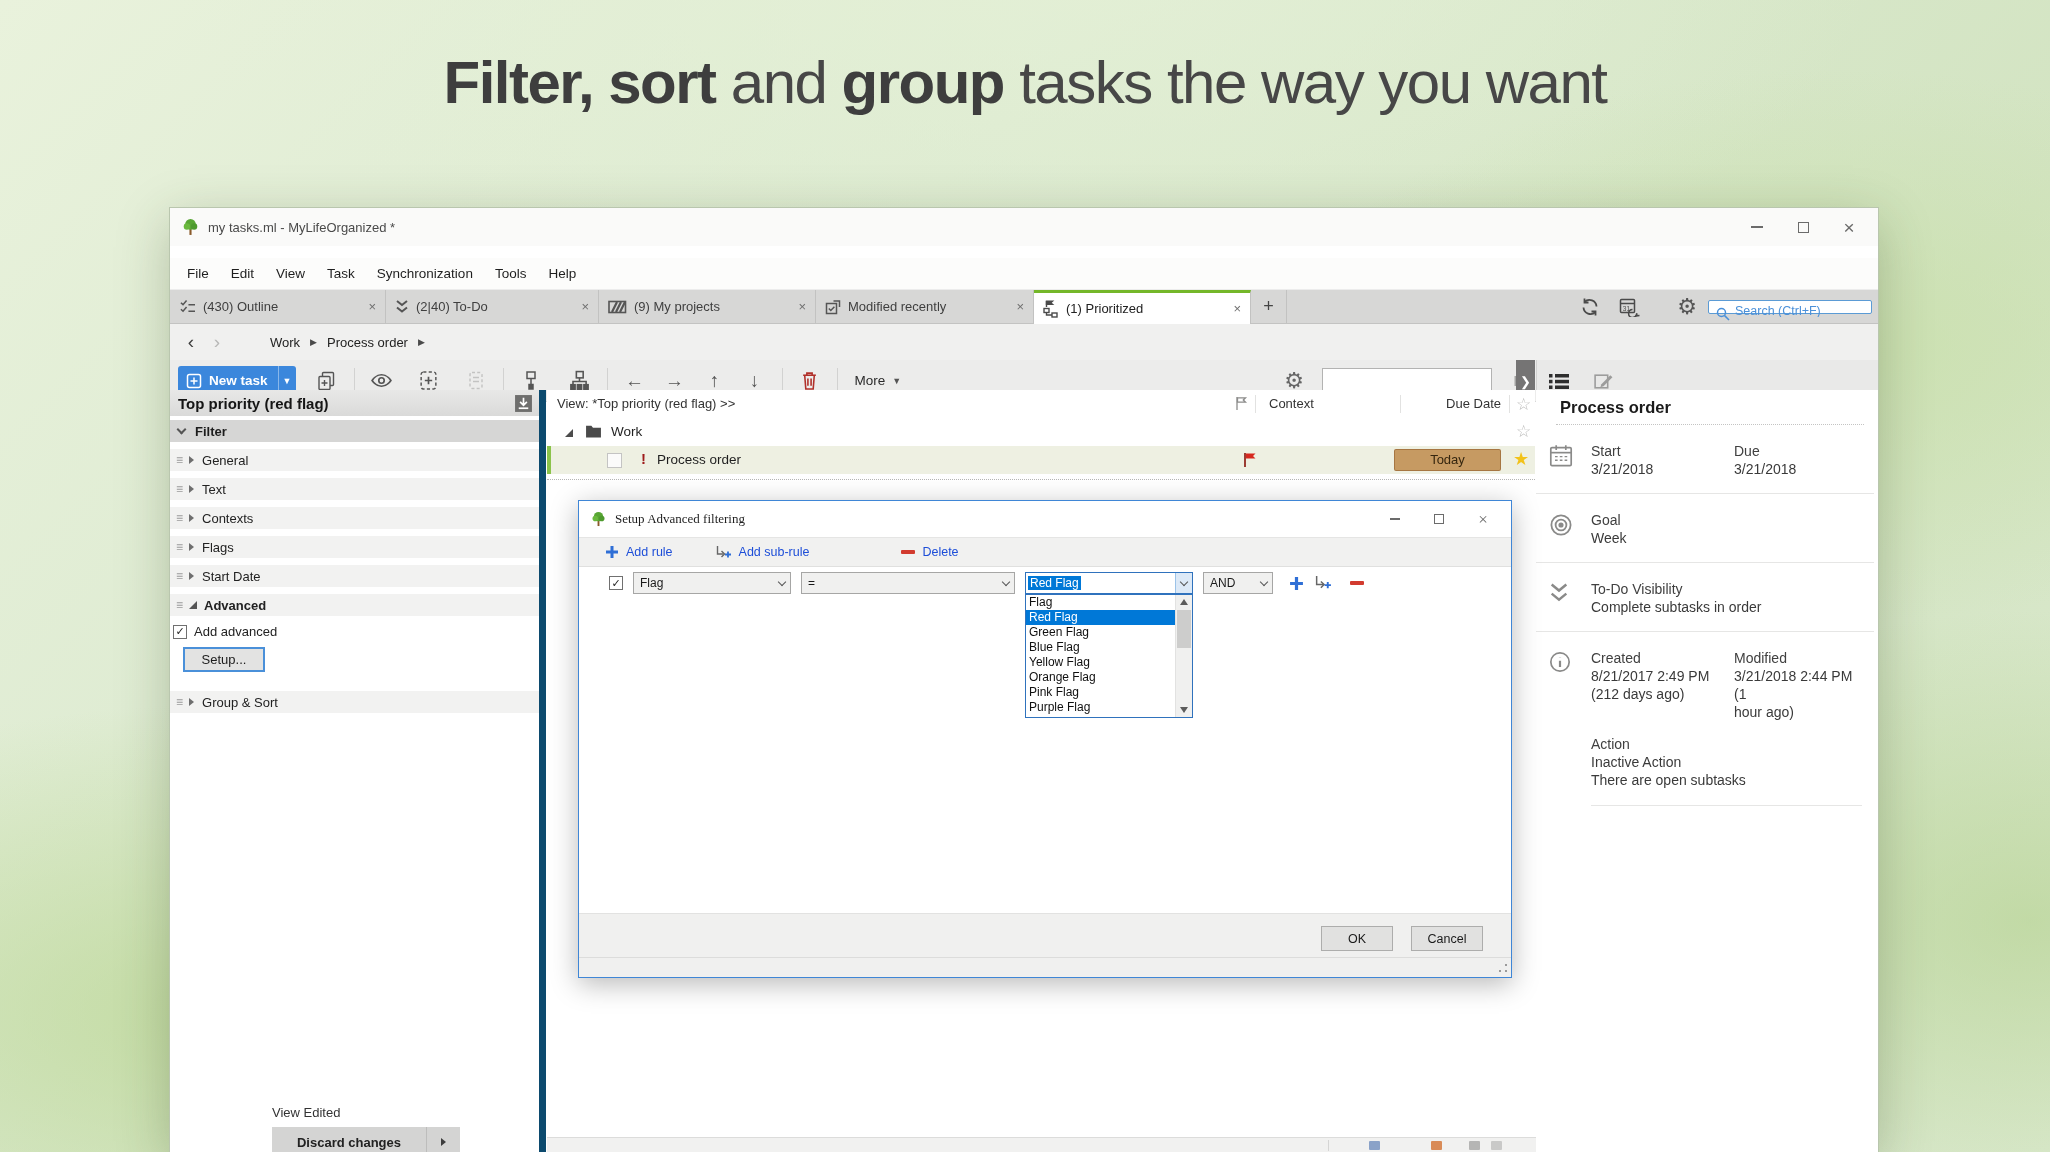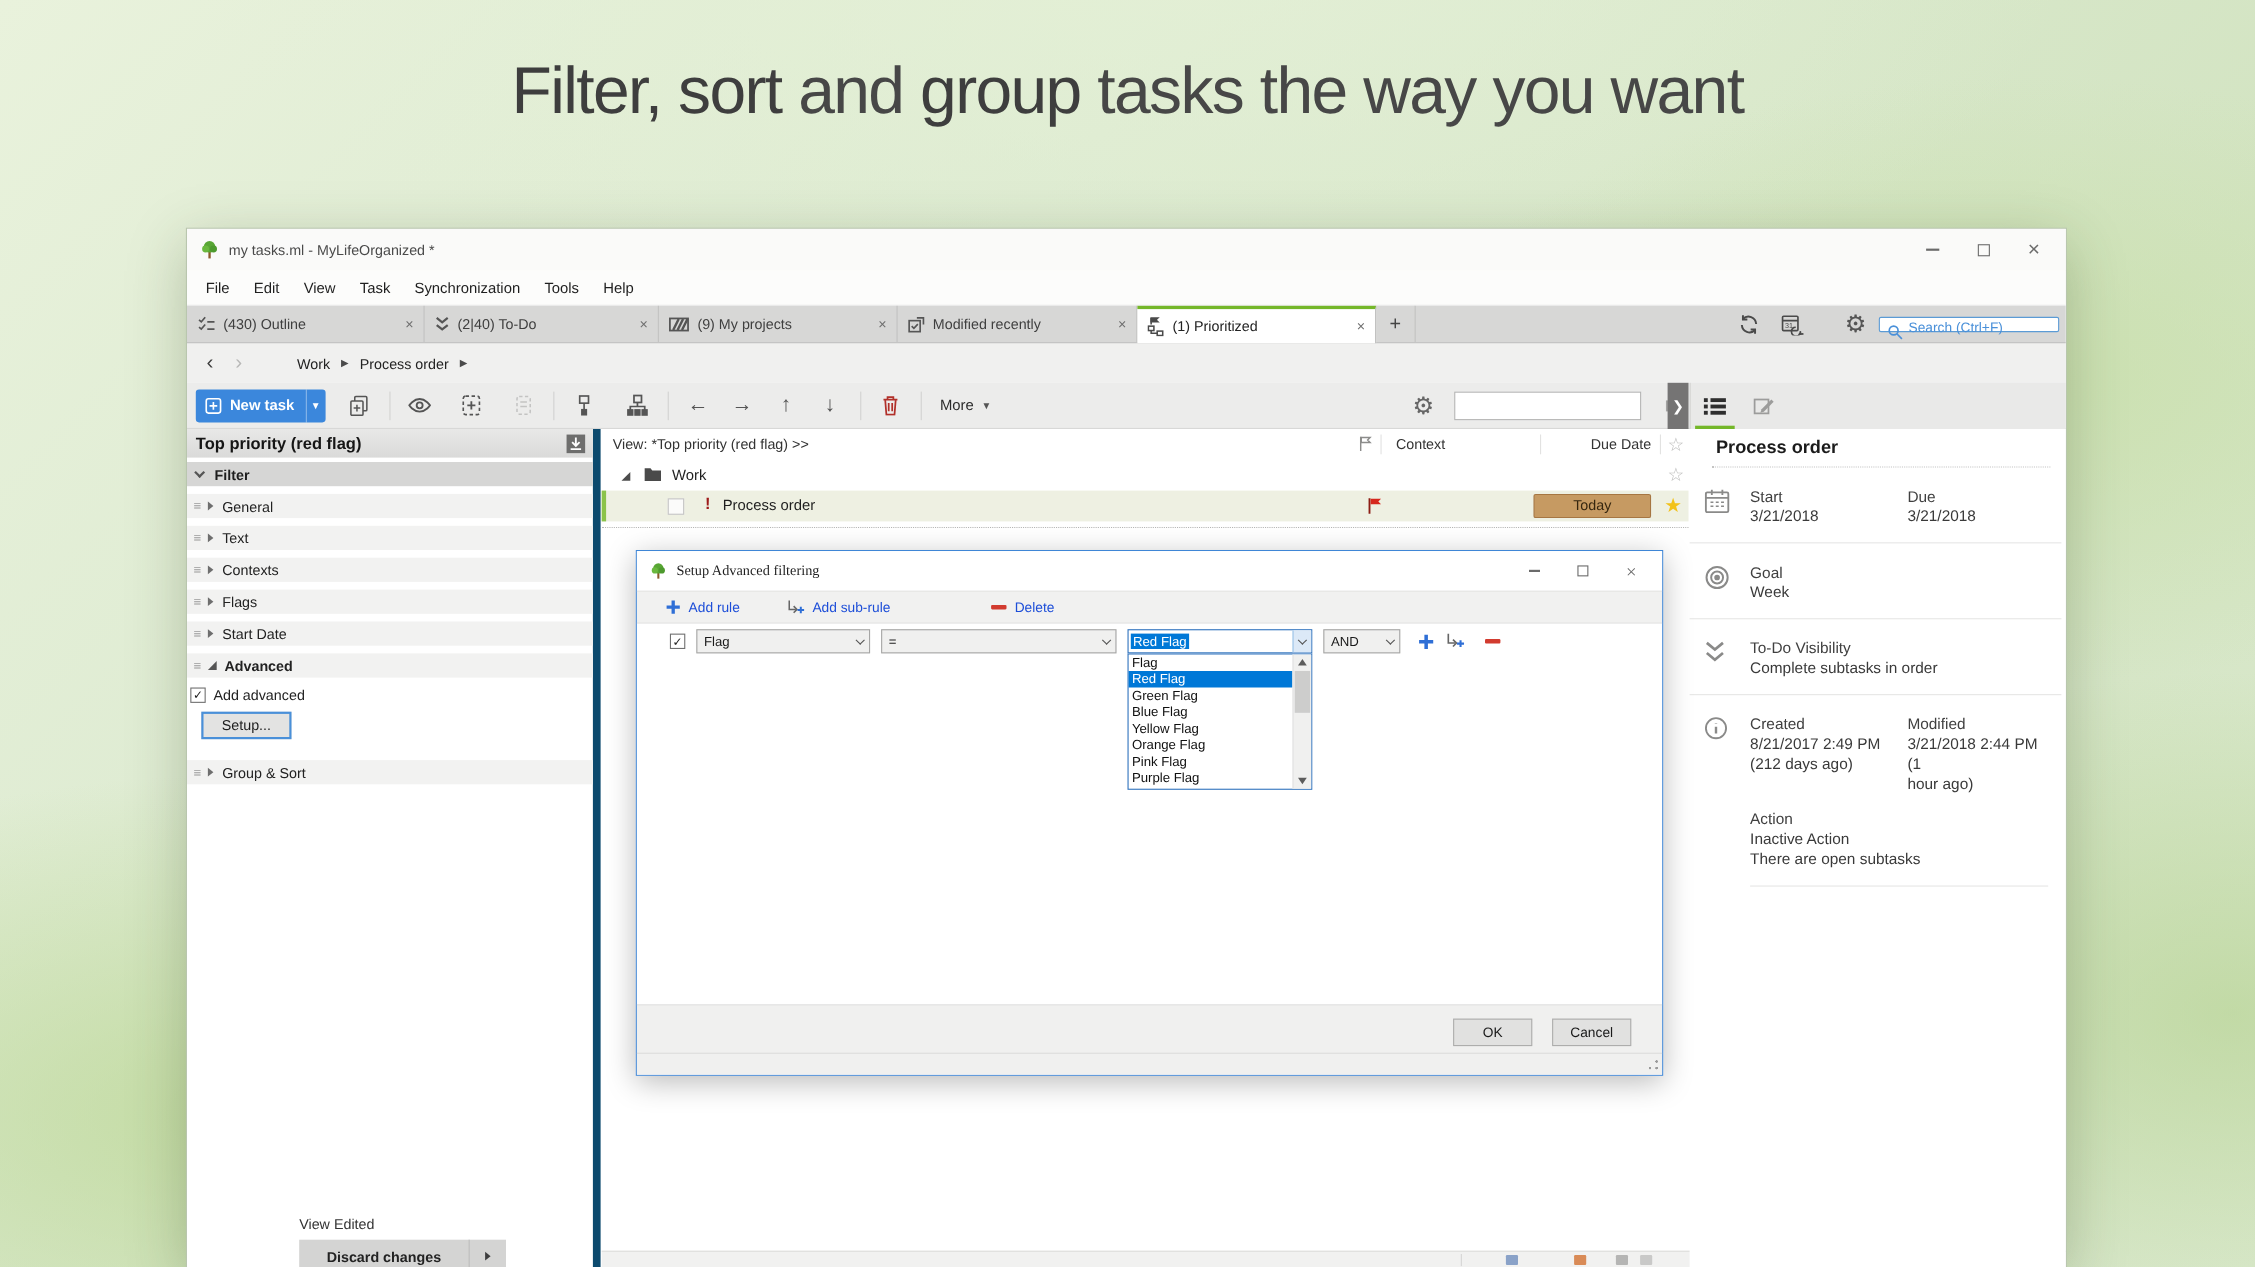--- a/index.html
+++ b/index.html
@@ -6,35 +6,35 @@
   html,body { width:2050px; height:1152px; overflow:hidden; font-family:"Liberation Sans", sans-serif; }
   body {
     background:
       radial-gradient(ellipse 55% 45% at 12% 88%, rgba(186,214,146,.75) 0%, rgba(186,214,146,0) 60%),
       radial-gradient(ellipse 45% 40% at 90% 30%, rgba(200,223,169,.7) 0%, rgba(200,223,169,0) 60%),
       radial-gradient(ellipse 60% 50% at 50% -5%, rgba(228,240,214,.9) 0%, rgba(228,240,214,0) 70%),
       radial-gradient(ellipse 40% 45% at 99% 80%, rgba(178,208,140,.6) 0%, rgba(178,208,140,0) 60%),
       linear-gradient(135deg, #e9f2dc 0%, #dcead0 35%, #d3e4c2 70%, #dcead0 100%);
   }
   .hero { position:absolute; top:48px; left:0; right:0; text-align:center; font-size:60px; color:#3e3e3e; letter-spacing:-1.5px; }
-  .hero b { font-weight:400; }
+  .hero b { font-weight:700; }
   .hero span.lt { font-weight:400; color:#474747; }
 
   
   .window { position:absolute; left:170px; top:208px; width:1708px; height:944px; background:#fff;
             box-shadow:0 0 0 1px #b9c6ae, 0 14px 50px rgba(50,70,30,.28); overflow:hidden; }
   .titlebar { height:38px; display:flex; align-items:center; background:#fafaf9; padding-left:12px; }
   .titlebar .title { font-size:13px; color:#4a4a4a; margin-left:9px; }
   .wctrl { position:absolute; right:6px; top:0; height:38px; display:flex; }
   .wbtn { width:46px; height:38px; display:flex; align-items:center; justify-content:center; }
   .glyph-min { width:12px; height:2px; background:#6b6b6b; }
   .glyph-max { width:11px; height:11px; border:1px solid #6b6b6b; }
   .glyph-close { font-size:19px; color:#6b6b6b; line-height:1; }
 
-  .menubar { height:32px; display:flex; align-items:center; background:#fcfcfb; padding-left:6px; border-bottom:1px solid #ececec; }
+  .menubar { height:32px; display:flex; align-items:center; background:#fcfcfb; padding-left:6px; border-bottom:1px solid #ececec;margin-top:12px; }
   .menubar span { padding:0 11px; font-size:13.5px; color:#1f1f1f; }
 
   
   .tabbar { position:relative; height:34px; background:#d7d7d6; border-bottom:1px solid #c3c3c2; display:flex; }
   .tab { display:flex; align-items:center; gap:7px; padding:0 9px; border-right:1px solid #c2c2c1; font-size:13px; color:#3f3f3f; }
   .tab .x { color:#6f6f6f; font-size:13px; margin-left:auto; }
   .tab.active { background:#fff; border-top:3px solid #74b729; color:#222; margin-bottom:-1px; }
   .tab-plus { width:36px; display:flex; align-items:center; justify-content:center; font-size:18px; color:#444; border-right:1px solid #c2c2c1; }
   .tab-right { position:absolute; right:6px; top:0; height:34px; display:flex; align-items:center; }
   .searchbox { width:164px; height:14px; background:#fff; border:1px solid #5b9bd5; border-radius:2px; position:relative; }

